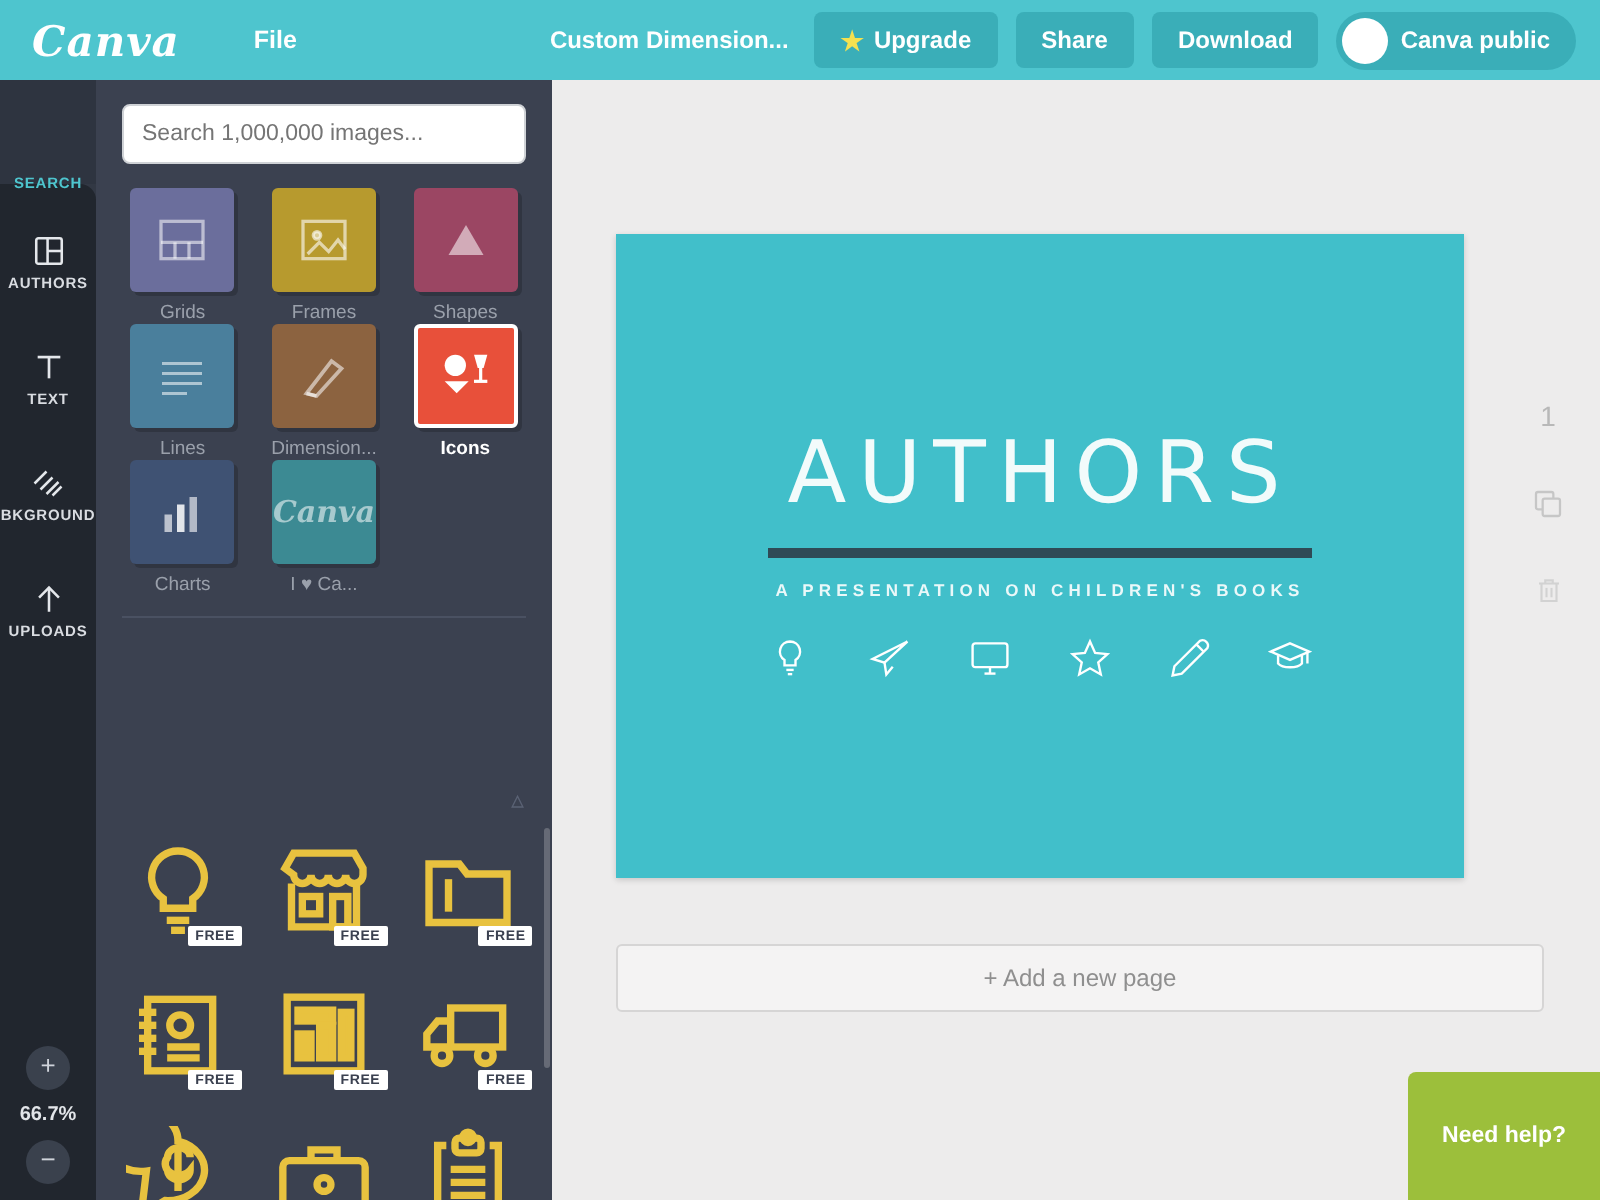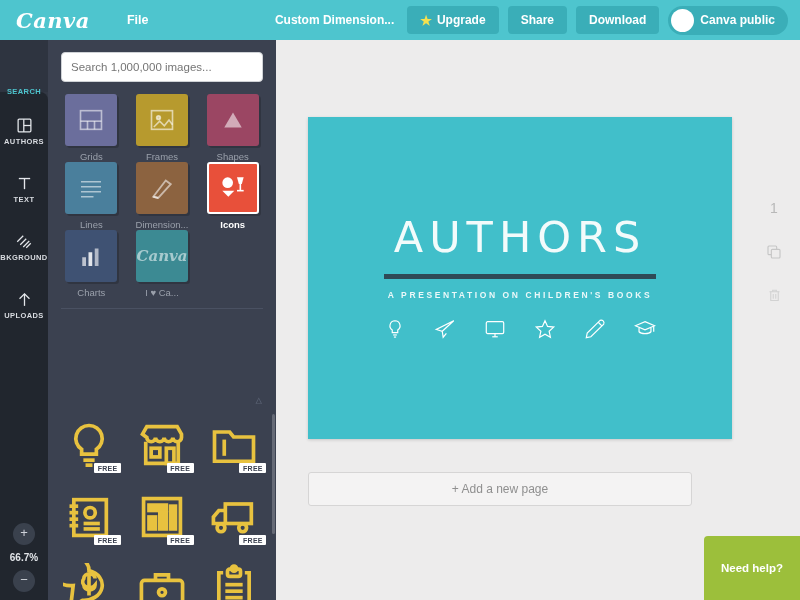--- a/index.html
+++ b/index.html
@@ -184,21 +184,21 @@
 
   .page-badges {
     position: absolute; right: 18px; top: 160px;
     display: flex; flex-direction: column; align-items: center; gap: 28px;
     color: #c9c9c9;
   }
   .page-num { font-size: 14px; color: #b8b8b8; }
 
   .add-page {
     position: absolute; left: 32px; top: 432px;
-    width: 384px; height: 34px;
+    width: 464px; height: 34px;
     border: 1px solid #d6d5d5; border-radius: 3px;
     background: #f4f3f3; color: #8f8f8f;
     font-size: 12px; font-family: "Liberation Sans", sans-serif;
     display: flex; align-items: center; justify-content: center;
   }
 
   .need-help {
     position: absolute; right: 0; bottom: 0;
     background: #9cbf3b; color: #ffffff;
     font-size: 11.5px; font-weight: bold;

